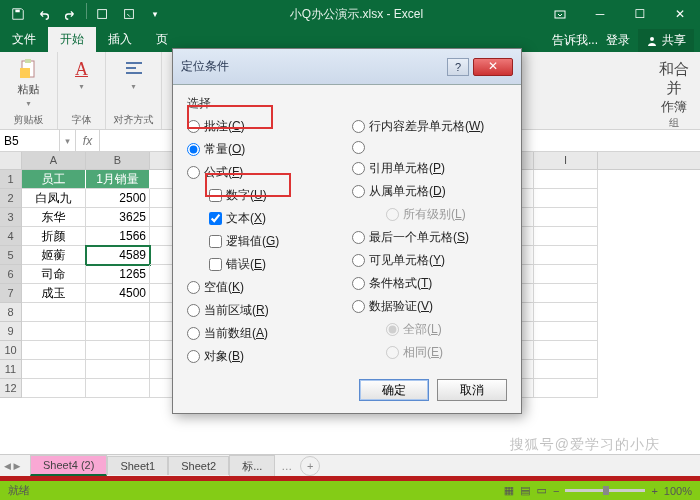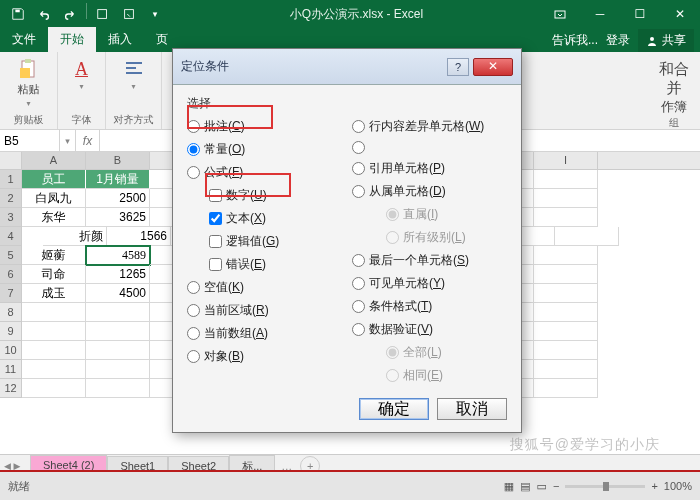--- a/index.html
+++ b/index.html
@@ -43,32 +43,32 @@
 .rowhead-spacer { width:22px; border-right:1px solid #ccc; background:#e9e9e9; }
 .ch { border-right:1px solid #ccc; text-align:center; line-height:17px; }
 .ch.A, .ch.B { background:#d6d6d6; }
 .rows { flex:1; overflow:hidden; }
 .row { display:flex; height:19px; }
 .rh { width:22px; background:#e9e9e9; border-right:1px solid #ccc; border-bottom:1px solid #ccc; text-align:center; font-size:11px; color:#555; line-height:18px; }
 .rh.sel { background:#d6d6d6; }
 .cell { border-right:1px solid #d8d8d8; border-bottom:1px solid #d8d8d8; padding:0 3px; font-size:12px; line-height:18px; overflow:hidden; white-space:nowrap; }
 .cell.hdr { background:#4ea776; color:#fff; text-align:center; border-right:1px solid #fff; }
 .cell.num { text-align:right; }
-.cell.active { outline:2px solid #1a7a45; outline-offset:-1px;font-family:Liberation Serif, serif; }
+.cell.active { outline:2px solid #1a7a45; outline-offset:-1px; }
 .colW-A{width:64px}.colW-B{width:64px}.colW-C{width:64px}.colW-D{width:64px}.colW-E{width:64px}.colW-F{width:64px}.colW-G{width:64px}.colW-H{width:64px}.colW-I{width:64px}
 
 
 .sheetbar { position:absolute; bottom:24px; left:0; right:0; height:22px; background:#f1f1f1; border-top:1px solid #ccc; display:flex; align-items:center; font-size:11px; padding-left:30px; gap:0; }
 .sheet-nav { position:absolute; left:4px; display:flex; gap:2px; color:#888; font-size:9px; }
 .stab { padding:3px 12px; border:1px solid #ccc; border-bottom:none; background:#e4e4e4; color:#444; }
 .stab.active { background:#f9a8d4; border-bottom:2px solid #0b6a3a; font-weight:500; }
 .stab-add { width:20px; height:20px; border:1px solid #ccc; border-radius:50%; margin-left:8px; text-align:center; line-height:18px; color:#888; }
 
 
-.statusbar { position:absolute; bottom:0; left:0; right:0; height:30px; background:#e5e5e5; border-top:2px solid #b91c1c; display:flex; align-items:center; padding:0 8px; font-size:11px; color:#555; }
+.statusbar { position:absolute; bottom:0; left:0; right:0; height:24px; background:#84cc16; border-top:5px solid #b91c1c; display:flex; align-items:center; padding:0 8px; font-size:11px; color:#555; }
 .zoom { margin-left:auto; display:flex; align-items:center; gap:6px; }
 .zoom-track { width:80px; height:3px; background:#ccc; position:relative; }
 .zoom-thumb { position:absolute; left:38px; top:-3px; width:6px; height:9px; background:#888; }
 
 
 .dialog { position:absolute; left:172px; top:48px; width:350px; background:#f4f4f4; border:1px solid #7a7a7a; box-shadow:3px 3px 12px rgba(0,0,0,.35); font-size:12px; }
 .dlg-title { height:36px; background:linear-gradient(#dfe9f5,#cdd9ea); border-bottom:1px solid #9aa; display:flex; align-items:center; padding:0 8px; color:#2b3a55; }
 .dlg-title-text { flex:1; }
 .dlg-help { width:22px; height:18px; background:linear-gradient(#e8eef7,#cfd9e7); border:1px solid #8fa0b8; text-align:center; line-height:16px; color:#2b3a55; margin-right:4px; font-size:11px;}
 .dlg-close { width:40px; height:18px; background:linear-gradient(#e77,#c33); border:1px solid #922; border-radius:2px; text-align:center; color:#fff; line-height:15px; }
@@ -76,21 +76,21 @@
 .dlg-group-label { margin-bottom:6px; color:#333; }
 .opt-cols { display:flex; gap:10px; }
 .opt-col { flex:1; display:flex; flex-direction:column; gap:6px; }
 .opt { display:flex; align-items:center; gap:4px; color:#222; }
 .opt.sub { padding-left:22px; }
 .opt.sub2 { padding-left:34px; color:#9a9a9a; }
 .opt.disabled { color:#9a9a9a; }
 .opt input { margin:0; }
 .hl { position:absolute; border:2px solid #d33; pointer-events:none; }
 .dlg-buttons { display:flex; justify-content:flex-end; gap:8px; padding:8px 14px 12px; }
-.dlg-btn { width:70px; height:22px; background:linear-gradient(#fefefe,#e3e3e3); border:1px solid #8a8a8a; font-size:16px; }
+.dlg-btn { width:70px; height:22px; background:linear-gradient(#fefefe,#e3e3e3); border:1px solid #8a8a8a; font-size:12px; }
 .dlg-btn.primary { border:1px solid #5b8bd0; box-shadow:0 0 0 1px #a9c6ee inset; }
 
 .watermark { position:absolute; right:40px; bottom:46px; color:rgba(0,0,0,.25); font-size:14px; letter-spacing:1px; pointer-events:none; }
 .underline { text-decoration:underline; }
 </style>
 </head>
 <body>
 
 <div class="titlebar">
   <div class="qat">
@@ -249,21 +249,21 @@
         <div class="cell colW-C"></div>
         <div class="cell colW-D"></div>
         <div class="cell colW-E"></div>
         <div class="cell colW-F"></div>
         <div class="cell colW-G"></div>
         <div class="cell colW-H"></div>
         <div class="cell colW-I"></div>
       </div>
       <div class="row">
         <div class="rh sel">4</div>
-        <div class="cell colW-A" style="text-align: right; margin-left: 21px;">折颜</div>
+        <div class="cell colW-A" style="text-align: center;">折颜</div>
         <div class="cell colW-B num">1566</div>
         <div class="cell colW-C"></div>
         <div class="cell colW-D"></div>
         <div class="cell colW-E"></div>
         <div class="cell colW-F"></div>
         <div class="cell colW-G"></div>
         <div class="cell colW-H"></div>
         <div class="cell colW-I"></div>
       </div>
       <div class="row">
@@ -455,24 +455,20 @@
           </label>
         <label class="opt">
             <input type="radio" name="m" style="">
             <span>引用单元格(<span class="underline">P</span>)</span>
           </label>
         <label class="opt">
             <input type="radio" name="m" style="">
             <span>从属单元格(<span class="underline">D</span>)</span>
           </label>
         <label class="opt sub2 disabled">
-            <input type="radio" disabled="" checked="" style="">
-            <span>直属(<span class="underline">I</span>)</span>
-          </label>
-        <label class="opt sub2 disabled">
             <input type="radio" disabled="" style="">
             <span>所有级别(<span class="underline">L</span>)</span>
           </label>
         <label class="opt">
             <input type="radio" name="m" style="">
             <span>最后一个单元格(<span class="underline">S</span>)</span>
           </label>
         <label class="opt">
             <input type="radio" name="m" style="">
             <span>可见单元格(<span class="underline">Y</span>)</span>

